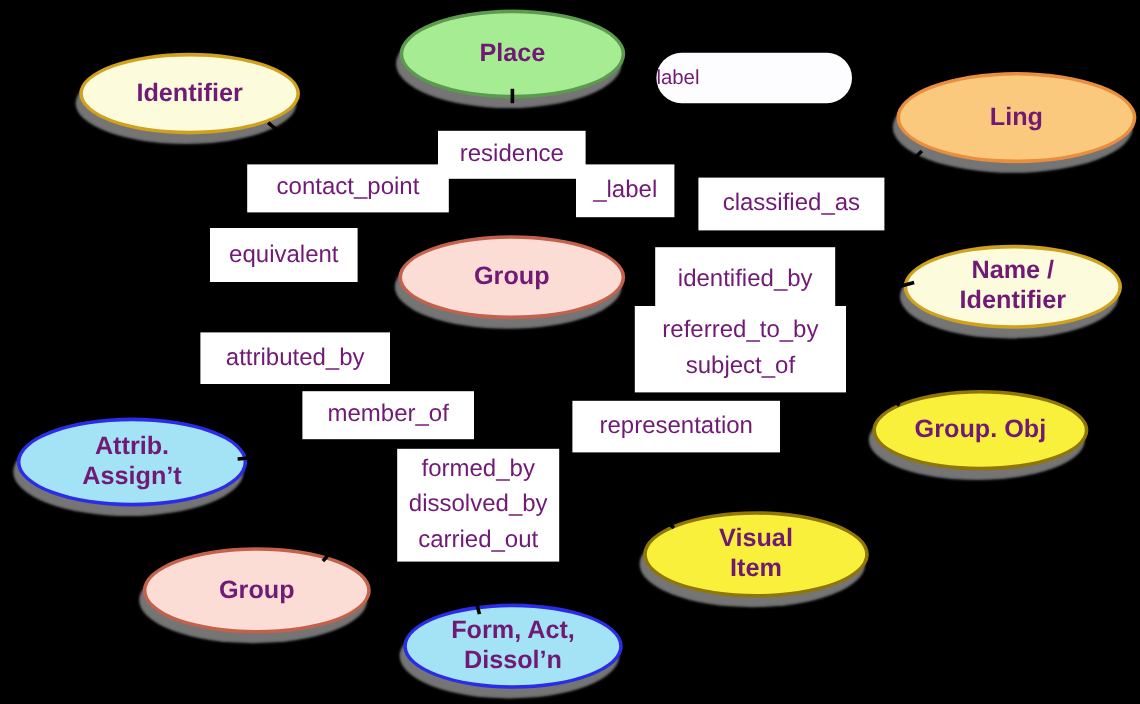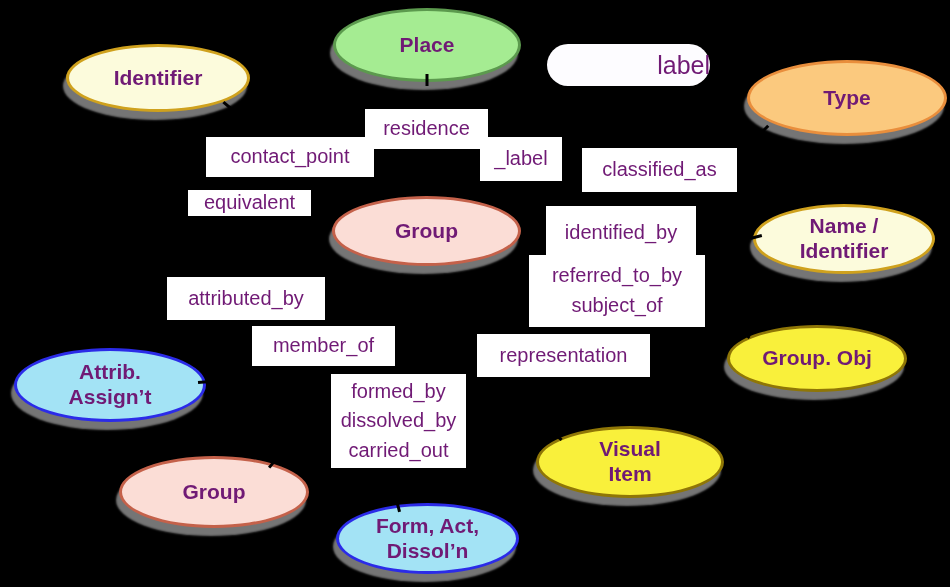--- a/index.html
+++ b/index.html
@@ -15,22 +15,22 @@
     box-shadow:-3px 8px 2px #757575;
   }
   .green  { background:#A5EC92; border:3px solid #5C9A4E; }
   .cream  { background:#FCFBDC; border:3px solid #CFA11D; }
   .orange { background:#FBC97E; border:3px solid #E98E3C; }
   .pink   { background:#FBDDD6; border:3px solid #C4614A; }
   .blue   { background:#A3E3F5; border:3px solid #2B2BE8;align-items:center; }
   .yellow { background:#F9F03B; border:3px solid #8F7606; }
   .pill {
     position:absolute; background:#FDFCFF; border-radius:21px;
-    display:flex; align-items:center; justify-content:flex-end;
-    font-size:25px;
+    display:flex; align-items:center; justify-content:flex-start;
+    font-size:17px;
   }
   .elabel {
     position:absolute; background:#FFFFFF; box-sizing:border-box;
     display:flex; align-items:center; justify-content:center;
     font-size:20px; text-align:center; white-space:pre-line; line-height:1.48;
   }
   .tick {
     position:absolute; width:17px; height:3px; background:#000;
   }
   .tick.small { width:12px; }
@@ -59,21 +59,21 @@
 
   <div class="node cream" style="left:66px;top:44px;width:184px;height:68px">
     <span>Identifier</span>
   </div>
 
   <div class="pill" style="left:547px;top:44px;width:163px;height:42px">
     <span>label</span>
   </div>
 
   <div class="node orange" style="left:747px;top:60px;width:200px;height:76px">
-    <span>Type</span>
+    <span>Ling</span>
   </div>
 
   <div class="node pink" style="left:332px;top:196px;width:189px;height:70px;z-index:1">
     <span>Group</span>
   </div>
 
   <div class="node cream" style="left:753px;top:204px;width:182px;height:70px">
     <span>Name /
 Identifier</span>
   </div>
@@ -120,21 +120,21 @@
   </div>
 
   <div class="elabel" style="left:480px;top:137px;width:82px;height:44px;z-index:3">
     <span>_label</span>
   </div>
 
   <div class="elabel" style="left:582px;top:148px;width:155px;height:44px;z-index:3">
     <span>classified_as</span>
   </div>
 
-  <div class="elabel" style="left:188px;top:190px;width:123px;height:26px;z-index:3">
+  <div class="elabel" style="left:175px;top:190px;width:123px;height:45px;z-index:3">
     <span>equivalent</span>
   </div>
 
   <div class="elabel" style="left:546px;top:206px;width:150px;height:54px;z-index:3">
     <span>identified_by</span>
   </div>
 
   <div class="elabel" style="left:529px;top:255px;width:176px;height:72px;z-index:3">
     <span>referred_to_by
 subject_of</span>

